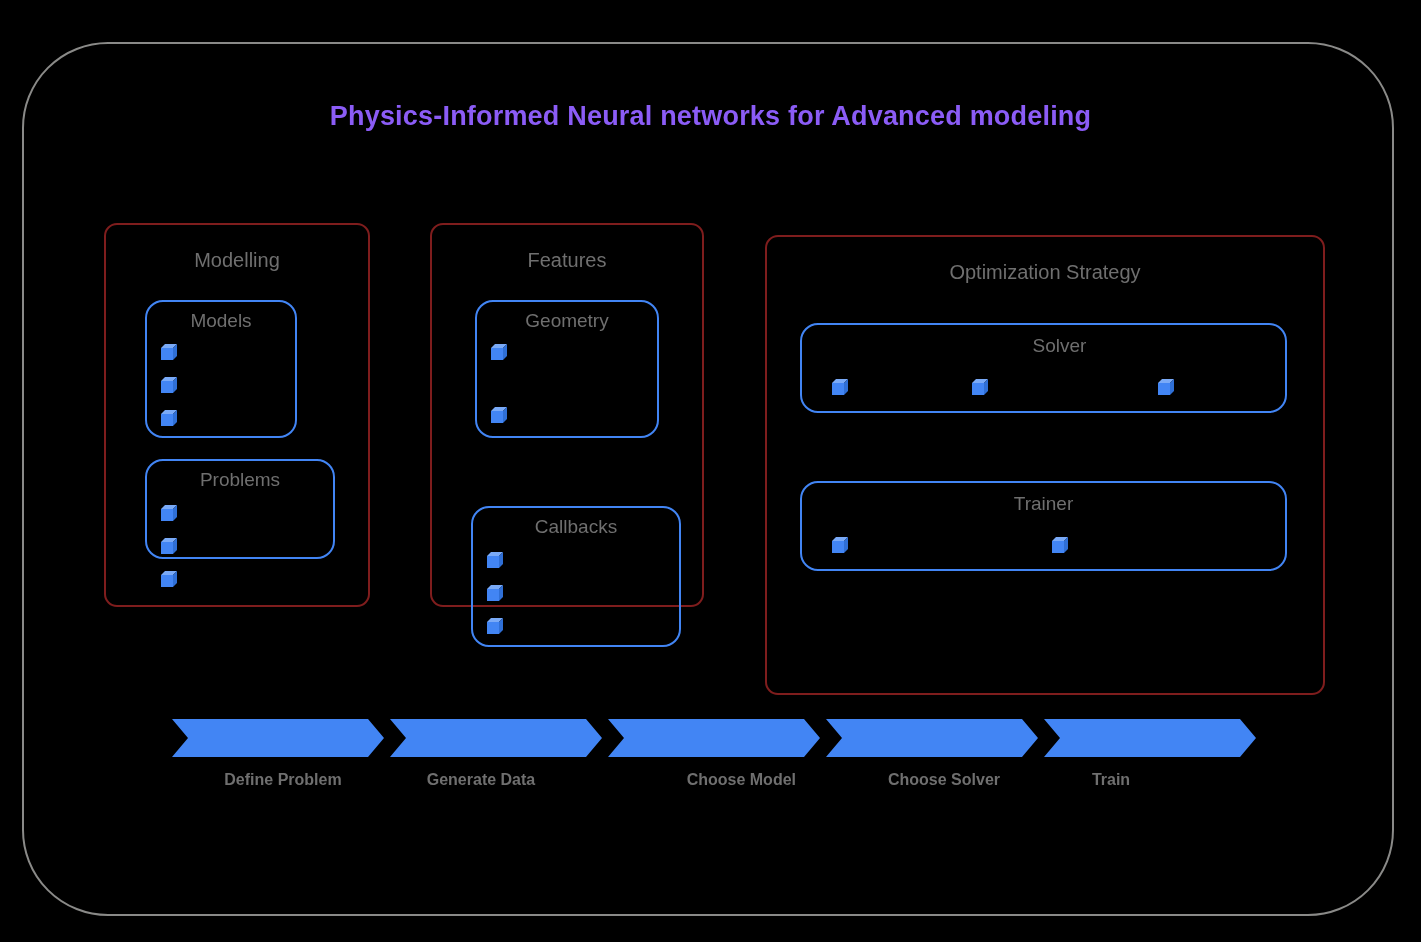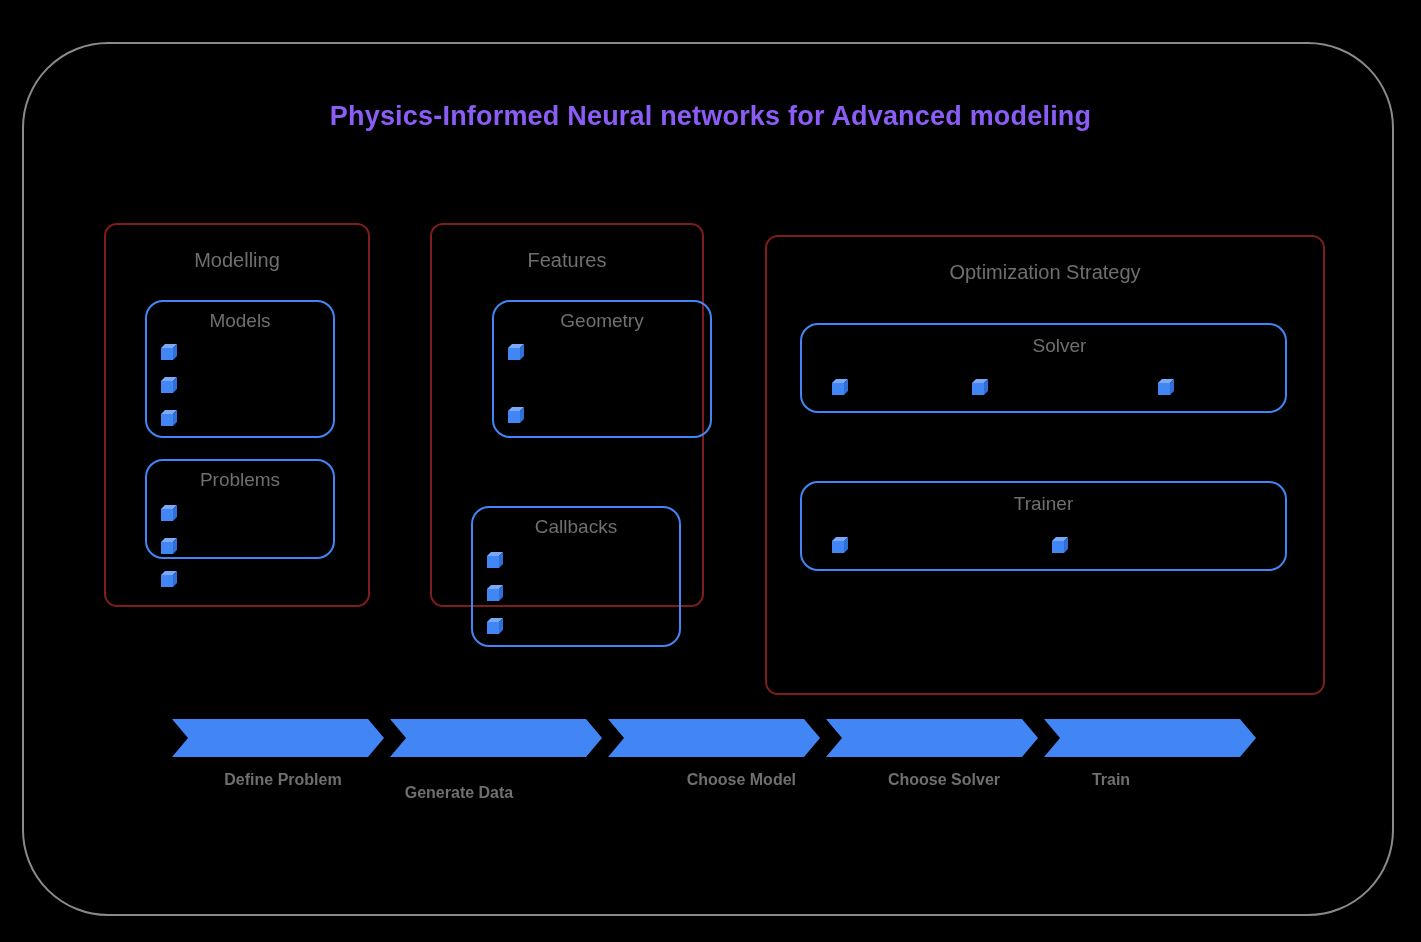--- a/index.html
+++ b/index.html
@@ -72,23 +72,23 @@
   .blue-box-title {
     position: absolute;
     left: 0;
     width: 100%;
     text-align: center;
     color: #6f6f6f;
     font-size: 19px;
     font-weight: normal;
   }
 
-  #box-models    { left: 145px; top: 300px; width: 190px; height: 138px; text-decoration: underline; }
+  #box-models    { left: 145px; top: 300px; width: 152px; height: 138px; text-decoration: underline; }
   #box-problems  { left: 145px; top: 459px; width: 190px; height: 100px; }
-  #box-geometry  { left: 492px; top: 300px; width: 220px; height: 138px; }
+  #box-geometry  { left: 475px; top: 300px; width: 184px; height: 138px; }
   #box-callbacks { left: 471px; top: 459px; width: 210px; height: 141px; margin-top: 47px; }
   #box-solver    { left: 800px; top: 323px; width: 487px; height: 90px;  }
   #box-trainer   { left: 800px; top: 481px; width: 487px; height: 90px;  }
 
   
   .cube-icon {
     position: absolute;
     width: 17px;
     height: 17px;
   }
@@ -277,18 +277,18 @@
 
   <div id="pipeline">
     <div class="chevron" style="left:0px; width:212px; clip-path: polygon(0 0, 196px 0, 212px 50%, 196px 100%, 0 100%, 16px 50%);"></div>
     <div class="chevron" style="left:218px; width:212px; clip-path: polygon(0 0, 196px 0, 212px 50%, 196px 100%, 0 100%, 16px 50%);"></div>
     <div class="chevron" style="left:436px; width:212px; clip-path: polygon(0 0, 196px 0, 212px 50%, 196px 100%, 0 100%, 16px 50%);"></div>
     <div class="chevron" style="left:654px; width:212px; clip-path: polygon(0 0, 196px 0, 212px 50%, 196px 100%, 0 100%, 16px 50%);"></div>
     <div class="chevron" style="left:872px; width:212px; clip-path: polygon(0 0, 196px 0, 212px 50%, 196px 100%, 0 100%, 16px 50%);"></div>
   </div>
 
   <div class="pipe-label" style="left:180px; width:206px;">Define Problem</div>
-  <div class="pipe-label" style="left:356px; width:206px;margin-top:13px;">Generate Data</div>
+  <div class="pipe-label" style="left:378px; width:206px;">Generate Data</div>
   <div class="pipe-label" style="left:590px; width:206px;text-align:right;">Choose Model</div>
   <div class="pipe-label" style="left:841px; width:206px;">Choose Solver</div>
   <div class="pipe-label" style="left:1008px; width:206px;">Train</div>
 
 </div>
 
 </body></html>

